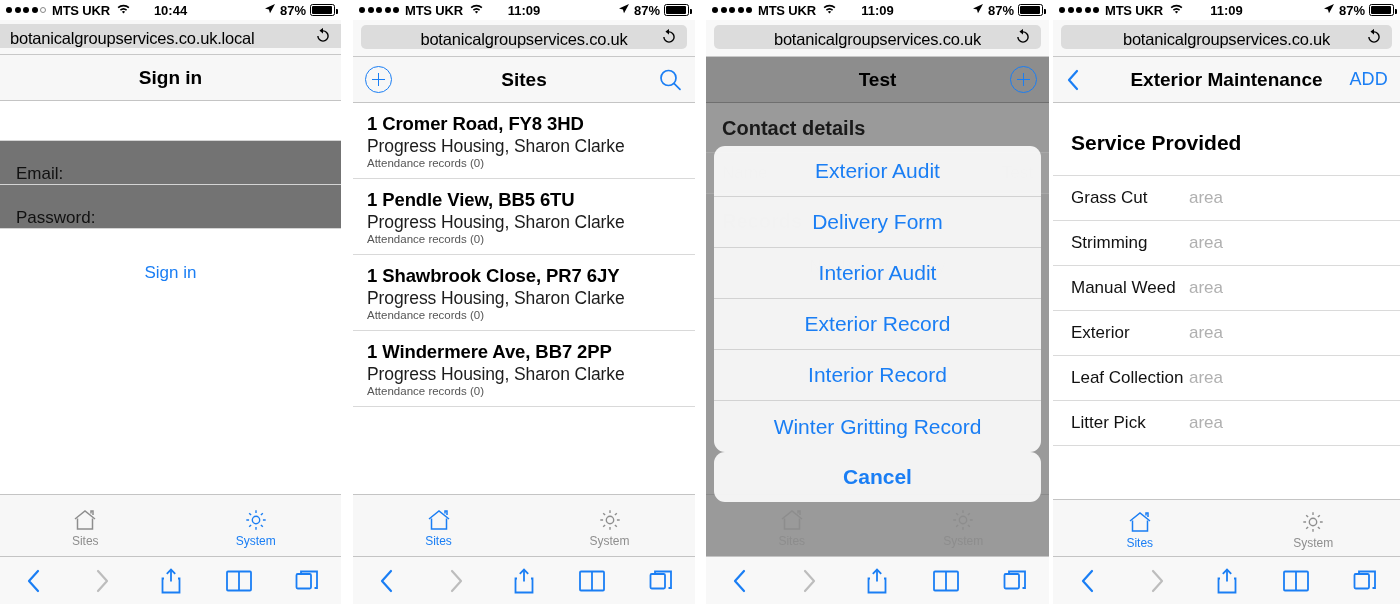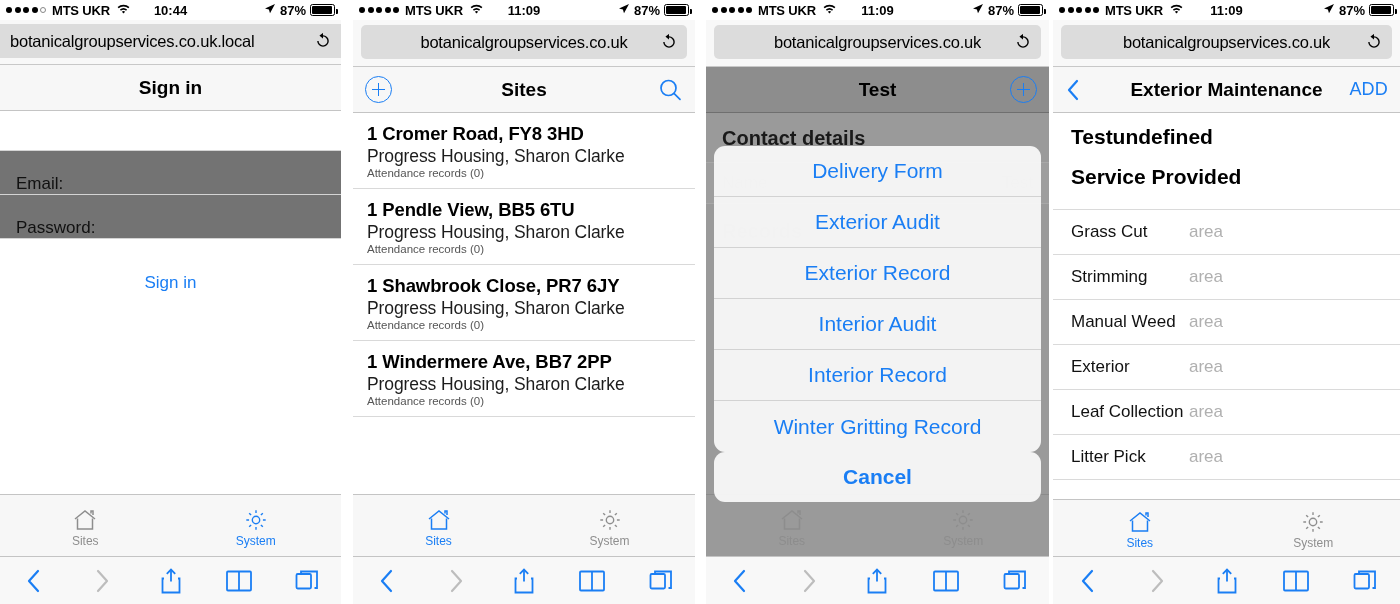--- a/index.html
+++ b/index.html
@@ -58,22 +58,22 @@
   
   .urlbar-wrap {
     background: #f8f8f8;
     border-bottom: 1px solid #c8c8c8;
     padding: 5px 8px 7px 8px;
   }
   .urlbar-wrap.flush { padding-left: 0; padding-right: 0; padding-top:4px; padding-bottom:6px;}
   .urlbar {
     background: #dcdcdc;
     border-radius: 5px;
-    height: 34px;
-    display: flex; align-items: center; justify-content: center;
+    height: 24px;
+    display: flex; align-items: flex-end; justify-content: center;
     position: relative;
     padding: 0 10px;
   }
   .urlbar .url-text {
     font-size: 16.5px; color: #000; white-space: nowrap; overflow: hidden;
     letter-spacing: -0.2px;
   }
   .urlbar .reload {
     position: absolute; right: 9px; top: 50%; transform: translateY(-50%);
     width: 18px; height: 18px; color:#000;
@@ -528,24 +528,24 @@
       <div class="dim-row">
         <span class="l">Name</span>
         <span class="r">Test</span>
       </div>
       <div class="dim-sub-title">Records</div>
       <div class="dim-empty">No data to display</div>
     </div>
 
     <div class="sheet">
       <div class="sheet-group">
+        <div class="sheet-btn">Exterior Audit</div>
         <div class="sheet-btn">Delivery Form</div>
-        <div class="sheet-btn">Exterior Audit</div>
+        <div class="sheet-btn">Interior Audit</div>
         <div class="sheet-btn">Exterior Record</div>
-        <div class="sheet-btn">Interior Audit</div>
         <div class="sheet-btn">Interior Record</div>
         <div class="sheet-btn">Winter Gritting Record</div>
       </div>
       <div class="sheet-cancel">Cancel</div>
     </div>
     <div class="tabbar dim">
       <div class="tabitem dimmed">
         <svg width="26" height="24" viewBox="0 0 26 24" fill="none" stroke="currentColor" stroke-width="1.5">
             <path d="M3 11 13 3l10 8"></path>
             <path d="M5.5 10.5V21h15V10.5"></path>
@@ -645,21 +645,20 @@
               <path d="M12 4 4 13l8 9"></path>
             </svg>
         </span>
       </div>
       <div class="nav-title">Exterior Maintenance</div>
       <div class="nav-right">
         <span class="add-link">ADD</span>
       </div>
     </div>
     <div class="rec-head">
-      <div class="rec-h1">Testundefined</div>
       <div class="rec-h2">Service Provided</div>
     </div>
     <div class="rec-spacer"></div>
     <div class="rec-rows">
       <div class="rec-row">
         <span class="rec-label">Grass Cut</span>
         <input class="rec-input" type="text" placeholder="area" style="">
       </div>
       <div class="rec-row">
         <span class="rec-label">Strimming</span>

